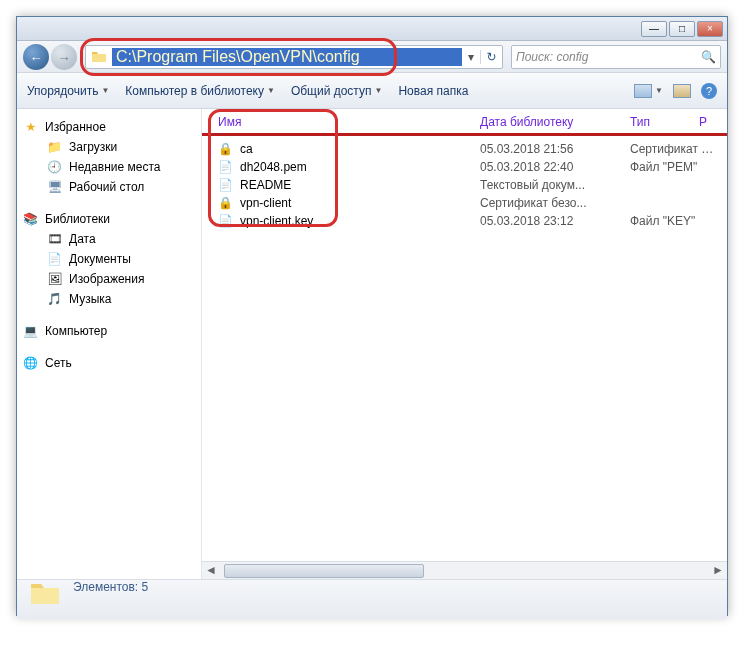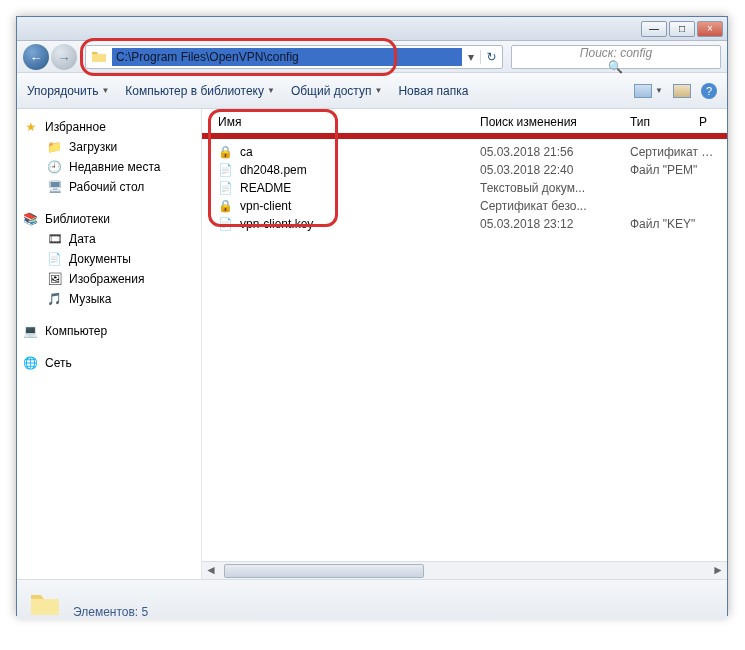--- a/index.html
+++ b/index.html
@@ -12,25 +12,25 @@
 .tbtn.close { background: linear-gradient(#e89a8a, #c85a4a); color:#fff; }
 
 .navbar { height: 32px; background: linear-gradient(#f4f6f9, #e6ebf2); display: flex; align-items: center; padding: 0 6px; gap: 8px; border-bottom: 1px solid #d0d7e0; }
 .navbtns { display: flex; gap: 2px; }
 .navcircle { width: 26px; height: 26px; border-radius: 50%; background: radial-gradient(circle at 35% 30%, #7aa6d6, #2a5a8a); display:flex; align-items:center; justify-content:center; color:#fff; font-size:13px; }
 .navcircle.fwd { background: radial-gradient(circle at 35% 30%, #e0e6ec, #a8b4c0); color:#6a7684; }
 
 .addrwrap { flex: 1; display: flex; align-items: center; height: 24px; border: 1px solid #b0bcca; background: #fff; position: relative; border-radius: 2px; }
 .addr-red { position: absolute; left: -6px; top: -8px; right: 105px; bottom: -8px; border: 3px solid #d63030; border-radius: 14px; pointer-events: none; }
 .addricon { width: 18px; height: 18px; margin: 0 4px; display:flex; align-items:center; justify-content:center; }
-.addrinput { flex:1; border:none; outline:none; background: #3a70c8; color:#0f172a; padding: 2px 4px; height: 18px; font-size: 12px; }
+.addrinput { flex:1; border:none; outline:none; background: #3a70c8; color:#fef9c3; padding: 2px 4px; height: 18px; font-size: 16px; }
 .addrdrop { width: 18px; text-align:center; color:#555; cursor:pointer; }
 .refresh { width: 22px; text-align:center; color:#2a5a8a; cursor:pointer; border-left:1px solid #d0d7e0; }
 
-.searchbox { width: 210px; height: 24px; border: 1px solid #b0bcca; background: #fff; display:flex; align-items:center; padding: 0 4px; border-radius:2px;flex-direction:column; }
+.searchbox { width: 210px; height: 24px; border: 1px solid #b0bcca; background: #fff; display:flex; align-items:center; padding: 0 4px; border-radius:2px; }
 .searchbox .ph { color:#888; font-style: italic; flex:1; }
 .searchbox .sicon { color:#2a5a8a; }
 
 .toolbar { height: 36px; background: linear-gradient(#f8fafc, #e6ebf2); border-bottom: 1px solid #d0d7e0; display:flex; align-items:center; padding: 0 10px; gap: 16px; color: #1a3a6a; }
 .toolbar .titem { display:flex; align-items:center; gap:3px; cursor:pointer; }
 .toolbar .drop { font-size:8px; color:#555; }
 .toolbar .rightgroup { margin-left:auto; display:flex; gap:10px; align-items:center; }
 .viewicon { width:18px; height:14px; background: linear-gradient(#d0e0f0, #a0c0e0); border:1px solid #7a9ac0; }
 .helpicon { width:16px; height:16px; border-radius:50%; background:#4a8ad0; color:#fff; text-align:center; line-height:16px; font-size:11px; }
 
@@ -40,40 +40,40 @@
 .sbitem { display:flex; align-items:center; gap:6px; padding: 2px 4px 2px 14px; cursor:pointer; }
 .sbitem.head { padding-left: 2px; font-weight: normal; }
 .sbitem.sub { padding-left: 26px; }
 .sbicon { width:16px; height:16px; display:inline-flex; align-items:center; justify-content:center; }
 .star { color:#f0b020; }
 .folder-i { color:#f0c050; }
 .comp-i { color:#6a8aaa; }
 .net-i { color:#4a9a6a; }
 
 .filepane { flex:1; position:relative; overflow:hidden; }
-.cols { display:flex; padding: 6px 8px 4px 8px; color:#000000; border-bottom: 6px solid #b91c1c; font-size:12px; }
+.cols { display:flex; padding: 6px 8px 4px 8px; color:#6d28d9; border-bottom: 3px solid #b91c1c; font-size:12px; }
 .col-name { width: 270px; padding-left: 8px; }
 .col-date { width: 150px; }
 .col-type { flex:1; }
 .col-r { width: 20px; }
 
 .filelist { padding: 4px 8px; }
 .frow { display:flex; align-items:center; padding: 1px 0; }
 .frow .fname { width: 270px; display:flex; align-items:center; gap:6px; padding-left: 8px; }
 .frow .fdate { width:150px; color:#555; }
 .frow .ftype { flex:1; color:#555; white-space:nowrap; overflow:hidden; text-overflow:ellipsis; }
 .ficon { width:16px; height:16px; display:inline-flex; align-items:center; justify-content:center; }
 
 .files-red { position:absolute; left: 6px; top: 0px; width: 130px; height: 118px; border: 3px solid #d63030; border-radius: 12px; pointer-events:none; }
 
 .hscroll { position:absolute; bottom:0; left:0; right:0; height:18px; background:#f0f2f5; border-top:1px solid #d8dee6; display:flex; align-items:center; }
 .hscroll .arrow { width:18px; height:16px; text-align:center; color:#666; cursor:pointer; }
 .hscroll .thumb { width:200px; height:14px; background:linear-gradient(#e8ecf2,#cad4e0); border:1px solid #a8b4c0; border-radius:2px; margin-left:4px; }
 
-.statusbar { height:40px; border-top:1px solid #d8dee6; background:linear-gradient(#f4f6f9,#e8ecf2); display:flex; align-items:flex-end; padding: 0 12px; gap: 12px; }
+.statusbar { height:40px; border-top:1px solid #d8dee6; background:linear-gradient(#f4f6f9,#e8ecf2); display:flex; align-items:flex-start; padding: 0 12px; gap: 12px; }
 .bigfolder { width:32px; height:28px; }
 .statustext { color:#3a5a8a; }
 </style>
 </head>
 <body>
 
 <div class="window">
 
   <div class="titlebar">
     <div class="tbtn">—</div>
@@ -182,21 +182,21 @@
         <div class="sbitem head">
           <span class="sbicon net-i">🌐</span>
           <span>Сеть</span>
         </div>
       </div>
     </div>
 
     <div class="filepane">
       <div class="cols">
         <div class="col-name">Имя</div>
-        <div class="col-date">Поиск изменения</div>
+        <div class="col-date">Дата библиотеку</div>
         <div class="col-type">Тип</div>
         <div class="col-r">Р</div>
       </div>
       <div class="filelist" id="filelist">
         <div class="files-red"></div>
       <div class="frow">
             <div class="fname">
               <span class="ficon">🔒</span>
               <span>ca</span>
             </div>

